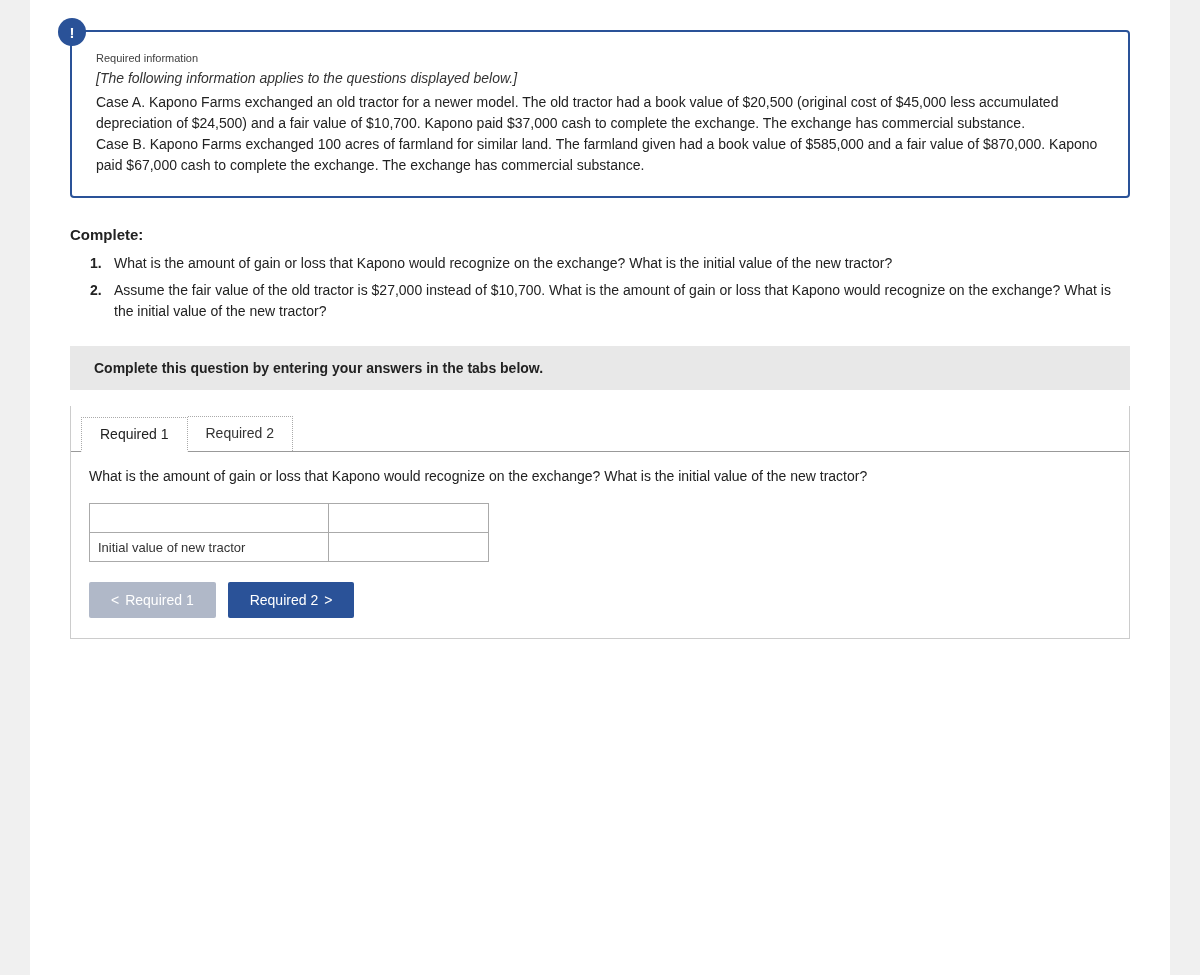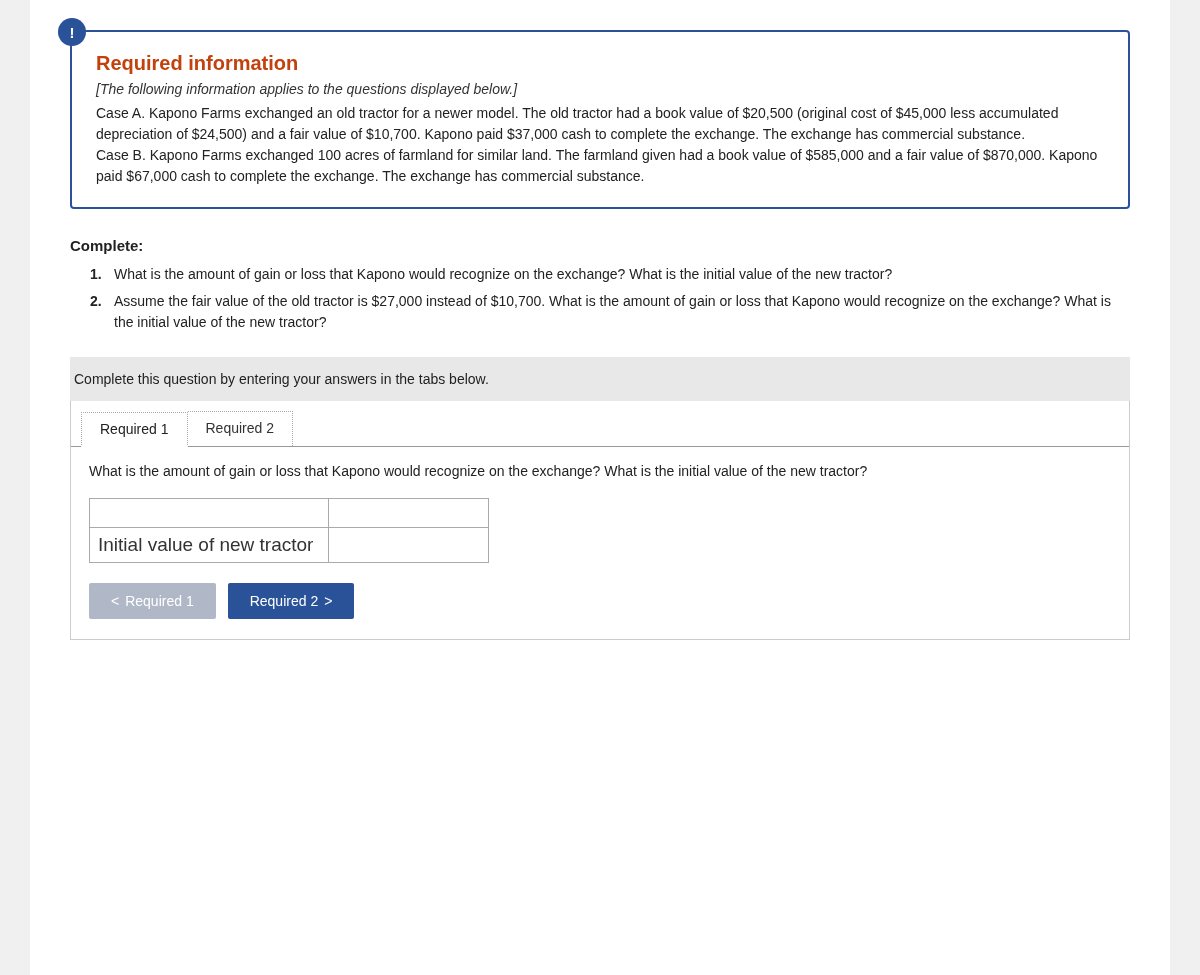--- a/index.html
+++ b/index.html
@@ -36,23 +36,23 @@
       background: #2a5298;
       border-radius: 50%;
       display: flex;
       align-items: center;
       justify-content: center;
       color: #fff;
       font-weight: bold;
       font-size: 15px;
     }
     .info-box-title {
-      color: #c2410c;
-      font-weight: bold;
-      font-size: 20px;
+      color: #404040;
+      font-weight: normal;
+      font-size: 11px;
       margin-bottom: 6px;
     }
     .info-box-subtitle {
       font-style: italic;
       margin-bottom: 6px;
       color: #333;
     }
     .info-box-body p {
       margin-bottom: 0;
       line-height: 1.5;
@@ -82,24 +82,24 @@
       gap: 6px;
     }
     .list-num {
       font-weight: bold;
       min-width: 18px;
     }
 
     
     .complete-box {
       background: #e8e8e8;
-      padding: 14px 4px;
-      font-weight: normal;
-      font-size: 14px;
-      margin-bottom: 0;
+      padding: 14px 24px;
+      font-weight: bold;
+      font-size: 14px;
+      margin-bottom: 16px;
     }
 
     
     .tabs-wrapper {
       border: 1px solid #ccc;
       border-top: none;
     }
     .tabs-header {
       display: flex;
       border-bottom: 1px solid #999;
@@ -155,21 +155,21 @@
       width: 160px;
     }
     .answer-table input[type="text"] {
       width: 100%;
       border: none;
       outline: none;
       font-size: 13px;
       background: transparent;
     }
     .answer-table .label-cell {
-      font-size: 19px;
+      font-size: 13px;
       color: #333;
       background: #fff;
       width: 240px;
     }
     
     .answer-table .header-row td {
       height: 28px;
     }
 
     

